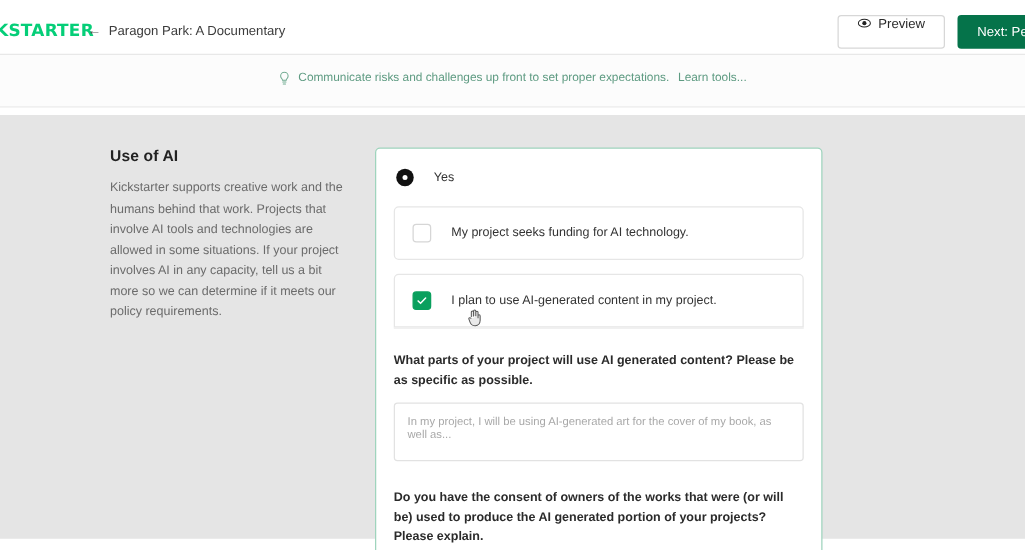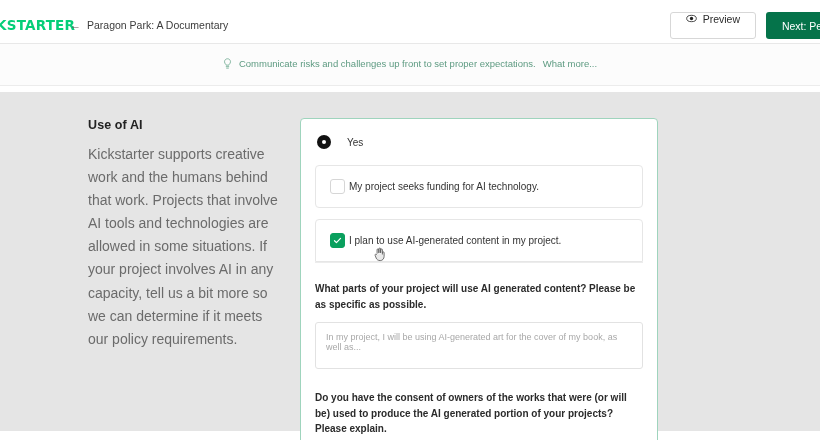--- a/index.html
+++ b/index.html
@@ -91,21 +91,21 @@
   .aside {
     width: 300px;
     padding-left: 88px;
     padding-right: 20px;
   }
   .aside h2 {
     font-size: 12.5px; font-weight: 700; color: #222;
     margin-bottom: 11px; letter-spacing: .1px;
   }
   .aside p {
-    font-size: 14px; line-height: 1.65; color: #6b6b6b;
+    font-size: 10px; line-height: 1.65; color: #6b6b6b;
     margin-bottom: 3px;
   }
   .aside a.policy {
     font-size: 9.5px; color: #3a3a3a; text-decoration: underline;
   }
 
   .main { width: 420px; padding-left: 0; }
   .question {
     font-size: 10.5px; color: #2b2b2b; margin-bottom: 16px;
     line-height: 1.5;
@@ -134,21 +134,21 @@
     content: ""; width: 4.5px; height: 4.5px; border-radius: 50%;
     background: #fff;
   }
   .radio-label { font-size: 10px; color: #333; }
 
   .opt-card {
     margin: 0 14px 11px 14px;
     border: 1px solid #e6e6e6;
     border-radius: 4px;
     background: #fff;
-    display: flex; align-items: center; gap: 4px;
+    display: flex; align-items: center; gap: 16px;
     padding: 13px 14px;
   }
   .opt-card.second { margin-bottom: 0; padding-bottom: 13px; border-bottom-left-radius: 0; border-bottom-right-radius: 0; }
 
   .chk {
     width: 15px; height: 15px; border-radius: 3px;
     border: 1px solid #d6d6d6; background: #fff; flex: 0 0 auto;
   }
   .chk.checked {
     background: #0aa05e; border-color: #0aa05e;
@@ -213,21 +213,21 @@
 
   <div class="banner">
     <div class="banner-inner">
       <span>
         <svg width="9" height="12" viewBox="0 0 12 16" fill="none">
           <path d="M6 1C3.8 1 2 2.8 2 5c0 1.5.8 2.5 1.5 3.3.3.4.5.8.5 1.2h4c0-.4.2-.8.5-1.2C9.2 7.5 10 6.5 10 5c0-2.2-1.8-4-4-4z" stroke="#6faa90" stroke-width="1.1" fill="none"></path>
           <path d="M4.3 11.5h3.4M4.8 13.5h2.4" stroke="#6faa90" stroke-width="1.1" stroke-linecap="round"></path>
         </svg>
       </span>
       <span>Communicate risks and challenges up front to set proper expectations.</span>
-      <a class="banner-link" href="#">What more...</a>
+      <a class="banner-link" href="#">Learn tools...</a>
     </div>
   </div>
 
   <div class="content">
     <div class="inner">
 
       <div class="aside">
         <h2>Use of AI</h2>
         <p>Kickstarter supports creative work and the humans behind that work. Projects that involve AI tools and technologies are allowed in some situations. If your project involves AI in any capacity, tell us a bit more so we can determine if it meets our policy requirements.</p>
       </div>

